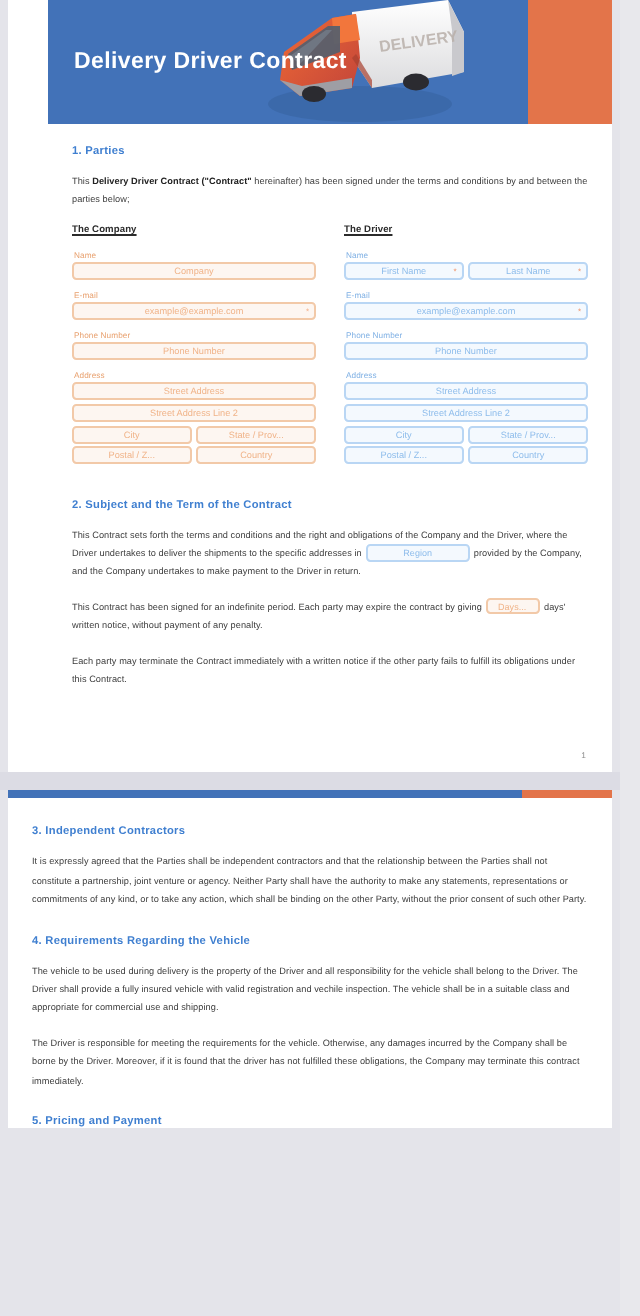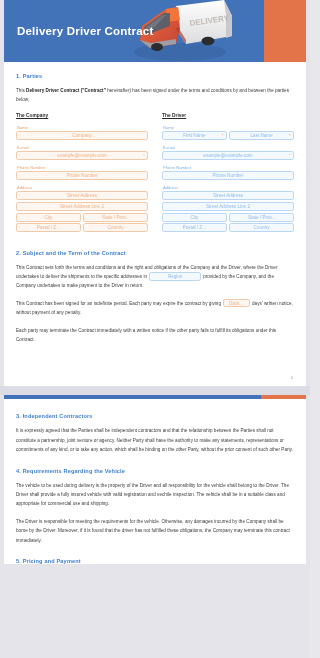--- a/index.html
+++ b/index.html
@@ -6,21 +6,21 @@
   body{
     width:310px;height:658px;overflow:hidden;
     background:#e8e8ec;
     font-family:"Liberation Sans", sans-serif;
     -webkit-font-smoothing:antialiased;
   }
   .viewport{position:relative;width:310px;height:658px;overflow:hidden;background:#e4e4ea;}
 
   
   .page{position:relative;background:#ffffff;margin:0 4px;width:302px;box-sizing:border-box;}
-  .page-one{padding-bottom:0;}
+  .page-one{padding-bottom:0;padding-left:20px;}
   .gap{height:9px;background:#dcdce4;margin:0;}
   .footbar{height:4px;display:flex;margin:0 4px;}
   .footbar .fb-blue{background:#4272b8;height:100%;}
   .footbar .fb-orange{background:#e3744a;height:100%;flex:1;}
 
   
   .banner{position:relative;height:62px;display:flex;overflow:hidden;}
   .banner-blue{background:#4272b8;flex:1;position:relative;display:flex;align-items:center;}
   .banner-orange{width:42px;background:#e3744a;}
   .banner-title{

